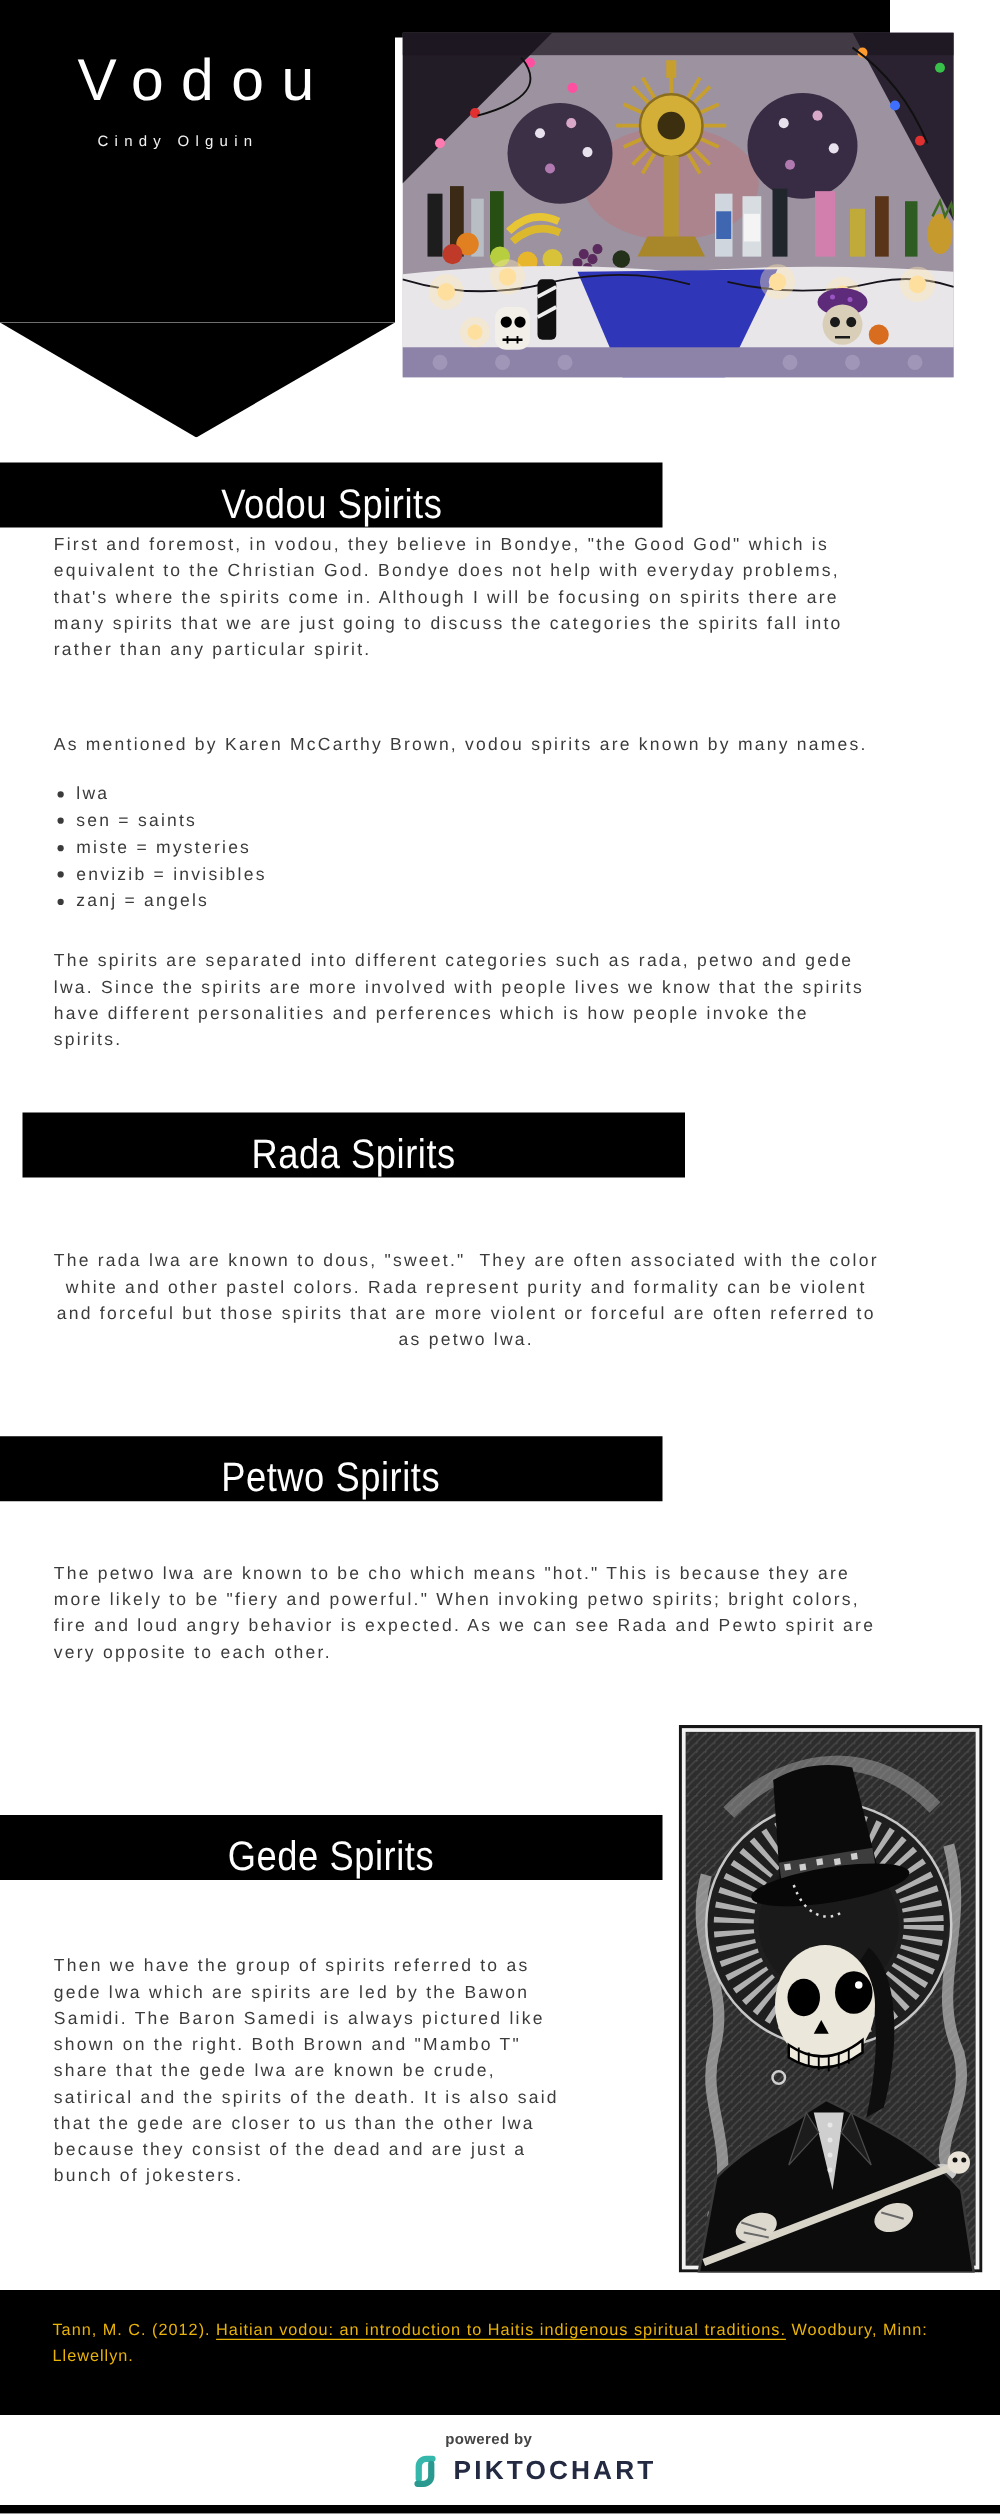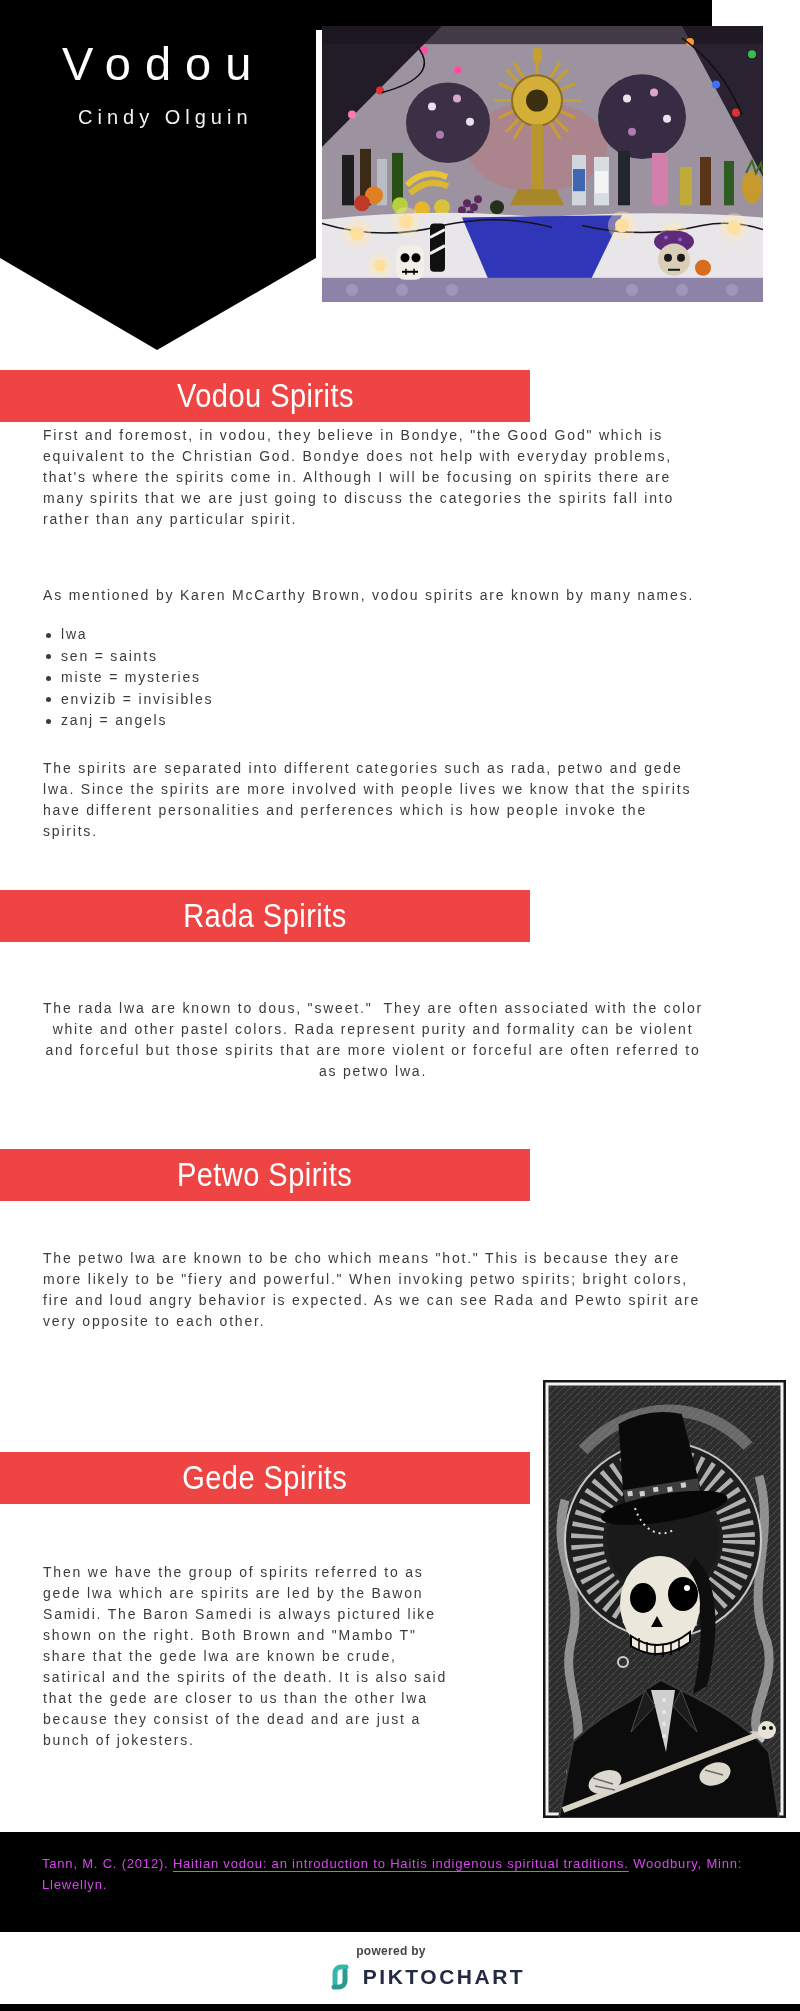--- a/index.html
+++ b/index.html
@@ -6,30 +6,30 @@
   #page{position:relative;width:800px;height:2011px;background:#ffffff;overflow:hidden;
         font-family:"Liberation Sans", sans-serif;}
 
   
   .top-strip{position:absolute;left:0;top:0;width:712px;height:30px;background:#000;}
   .banner-rect{position:absolute;left:0;top:0;width:316px;height:258px;background:#000;}
   .banner-point{position:absolute;left:0;top:258px;width:316px;height:92px;background:#000;
                 clip-path:polygon(0 0,100% 0,49.7% 100%);}
   .banner-title{position:absolute;left:62px;top:36px;color:#fff;font-size:47px;
                 letter-spacing:14px;font-weight:400;}
-  .banner-author{position:absolute;left:78px;top:106px;color:#f2f2f2;font-size:20px;
+  .banner-author{position:absolute;left:78px;top:106px;color:#f2f2f2;font-size:12px;
                  letter-spacing:5px;}
   .altar-photo{position:absolute;left:322px;top:26px;width:441px;height:276px;}
 
   
-  .section-bar{position:absolute;left:0;width:530px;height:52px;background:#ef4444;
-               display:flex;align-items:center;justify-content:center;}
+  .section-bar{position:absolute;left:0;width:530px;height:52px;background:#000000;
+               display:flex;align-items:flex-end;justify-content:center;}
   .section-bar span{color:#ffffff;font-size:33px;font-weight:500;letter-spacing:.5px;
                     transform:scaleX(.88);transform-origin:center;white-space:nowrap;}
-  #bar-vodou{top:370px;} #bar-rada{top:890px;} #bar-petwo{top:1149px;} #bar-gede{top:1452px;}
+  #bar-vodou{top:370px;} #bar-rada{top:890px;margin-left:18px;} #bar-petwo{top:1149px;} #bar-gede{top:1452px;}
 
   
   .body-text{position:absolute;left:43px;margin:0;color:#3b3b3b;font-size:14px;
              letter-spacing:1.8px;line-height:21px;white-space:pre-wrap;}
   #para-1{top:425px;width:660px;}
   #para-2{top:585px;width:660px;}
   #para-3{top:758px;width:660px;}
   #para-rada{top:998px;width:660px;text-align:center;}
   #para-petwo{top:1248px;width:660px;}
   #para-gede{top:1562px;width:420px;}
@@ -38,21 +38,21 @@
   .bullet-list li{line-height:21.5px;color:#3b3b3b;font-size:14px;letter-spacing:1.8px;}
   .bullet-dot{display:inline-block;width:5px;height:5px;border-radius:50%;background:#3b3b3b;
               margin-right:10px;vertical-align:middle;}
 
   
   .baron-img{position:absolute;left:543px;top:1380px;width:243px;height:438px;}
 
   
   .footer-bar{position:absolute;left:0;top:1832px;width:800px;height:100px;background:#000;
               box-sizing:border-box;padding:21px 40px 0 42px;}
-  .citation{margin:0;color:#d946ef;font-size:13px;letter-spacing:.8px;line-height:21px;
+  .citation{margin:0;color:#eab308;font-size:13px;letter-spacing:.8px;line-height:21px;
             white-space:pre-wrap;max-width:716px;}
   .citation .link{text-decoration:underline;text-underline-offset:3px;cursor:pointer;}
 
   .powered-by{position:absolute;left:0;top:1944px;width:782px;text-align:center;
               font-size:12px;font-weight:bold;color:#454545;letter-spacing:.3px;}
   .brand-row{position:absolute;left:0;top:1962px;width:800px;display:flex;
              align-items:center;justify-content:center;gap:10px;cursor:pointer;padding-left:26px;}
   .brand-row .wordmark{font-size:21px;font-weight:bold;letter-spacing:2.5px;color:#232a42;}
   .bottom-strip{position:absolute;left:0;top:2004px;width:800px;height:7px;background:#000;}
 </style>

